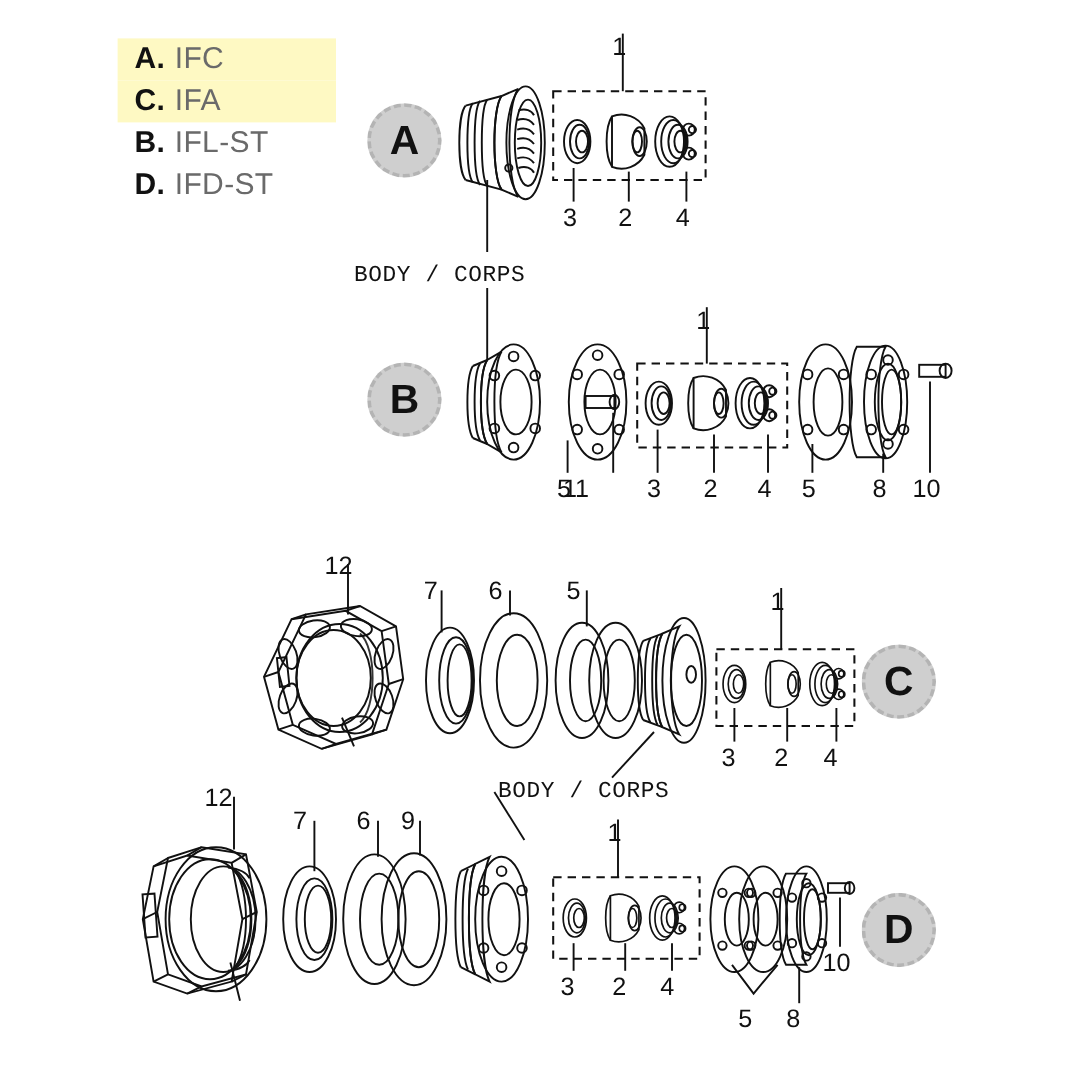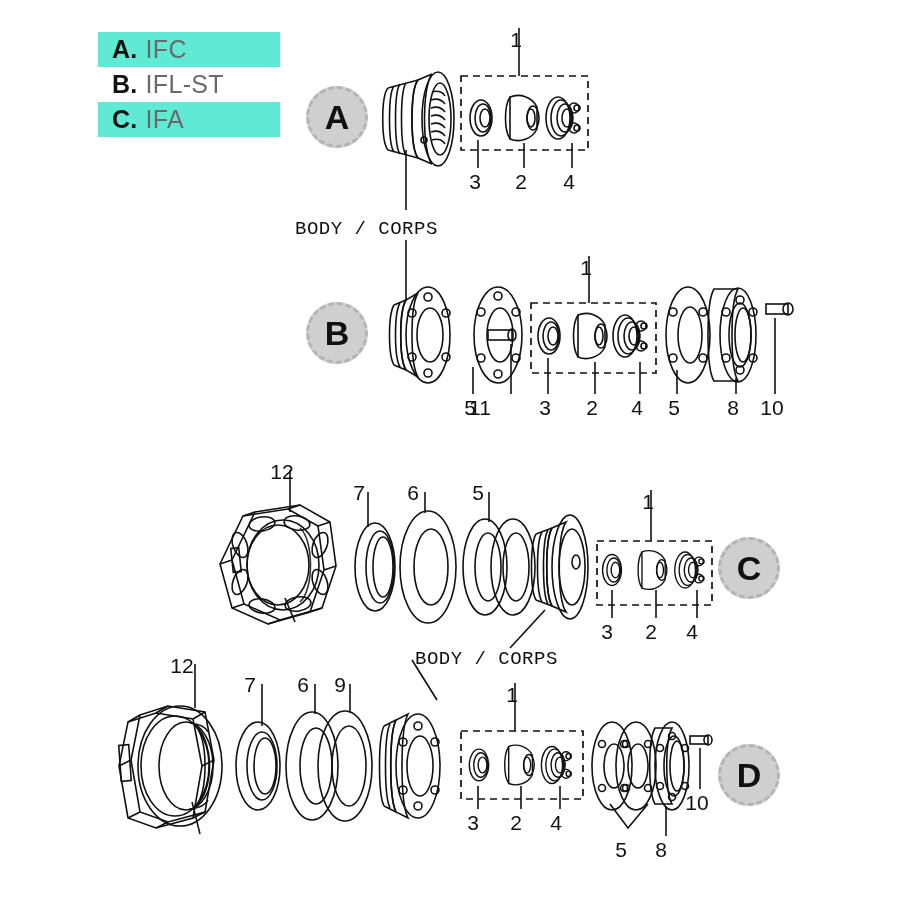--- a/index.html
+++ b/index.html
@@ -29,21 +29,21 @@
     width: 182px;
   }
   .legend-row {
     height: 35px;
     line-height: 35px;
     padding-left: 14px;
     white-space: nowrap;
     font-size: 25px;
     letter-spacing: .3px;
   }
-  .legend-row.shaded { background: #5eead4; }
+  .legend-row.shaded { background: #fef9c3; }
   .legend-key {
     font-weight: bold;
     color: #111111;
     margin-right: 8px;
   }
   .legend-code {
     color: #6a6a6a;
     font-weight: normal;
   }
 
@@ -86,25 +86,28 @@
 </style>
 </head>
 <body>
 
 <div id="sheet">
 
   <div class="legend">
     <div class="legend-row shaded">
       <span class="legend-key">A.</span><span class="legend-code">IFC</span>
     </div>
+    <div class="legend-row shaded">
+      <span class="legend-key">C.</span><span class="legend-code">IFA</span>
+    </div>
     <div class="legend-row">
       <span class="legend-key">B.</span><span class="legend-code">IFL-ST</span>
     </div>
-    <div class="legend-row shaded">
-      <span class="legend-key">C.</span><span class="legend-code">IFA</span>
+    <div class="legend-row">
+      <span class="legend-key">D.</span><span class="legend-code">IFD-ST</span>
     </div>
   </div>
 
   <div class="badge" style="left:306px; top:86px;">A</div>
   <div class="badge" style="left:306px; top:302px;">B</div>
   <div class="badge" style="left:718px; top:537px;">C</div>
   <div class="badge" style="left:718px; top:744px;">D</div>
 
   <div class="anno" style="left:295px; top:218px;">BODY / CORPS</div>
   <div class="anno" style="left:415px; top:648px;">BODY / CORPS</div>

